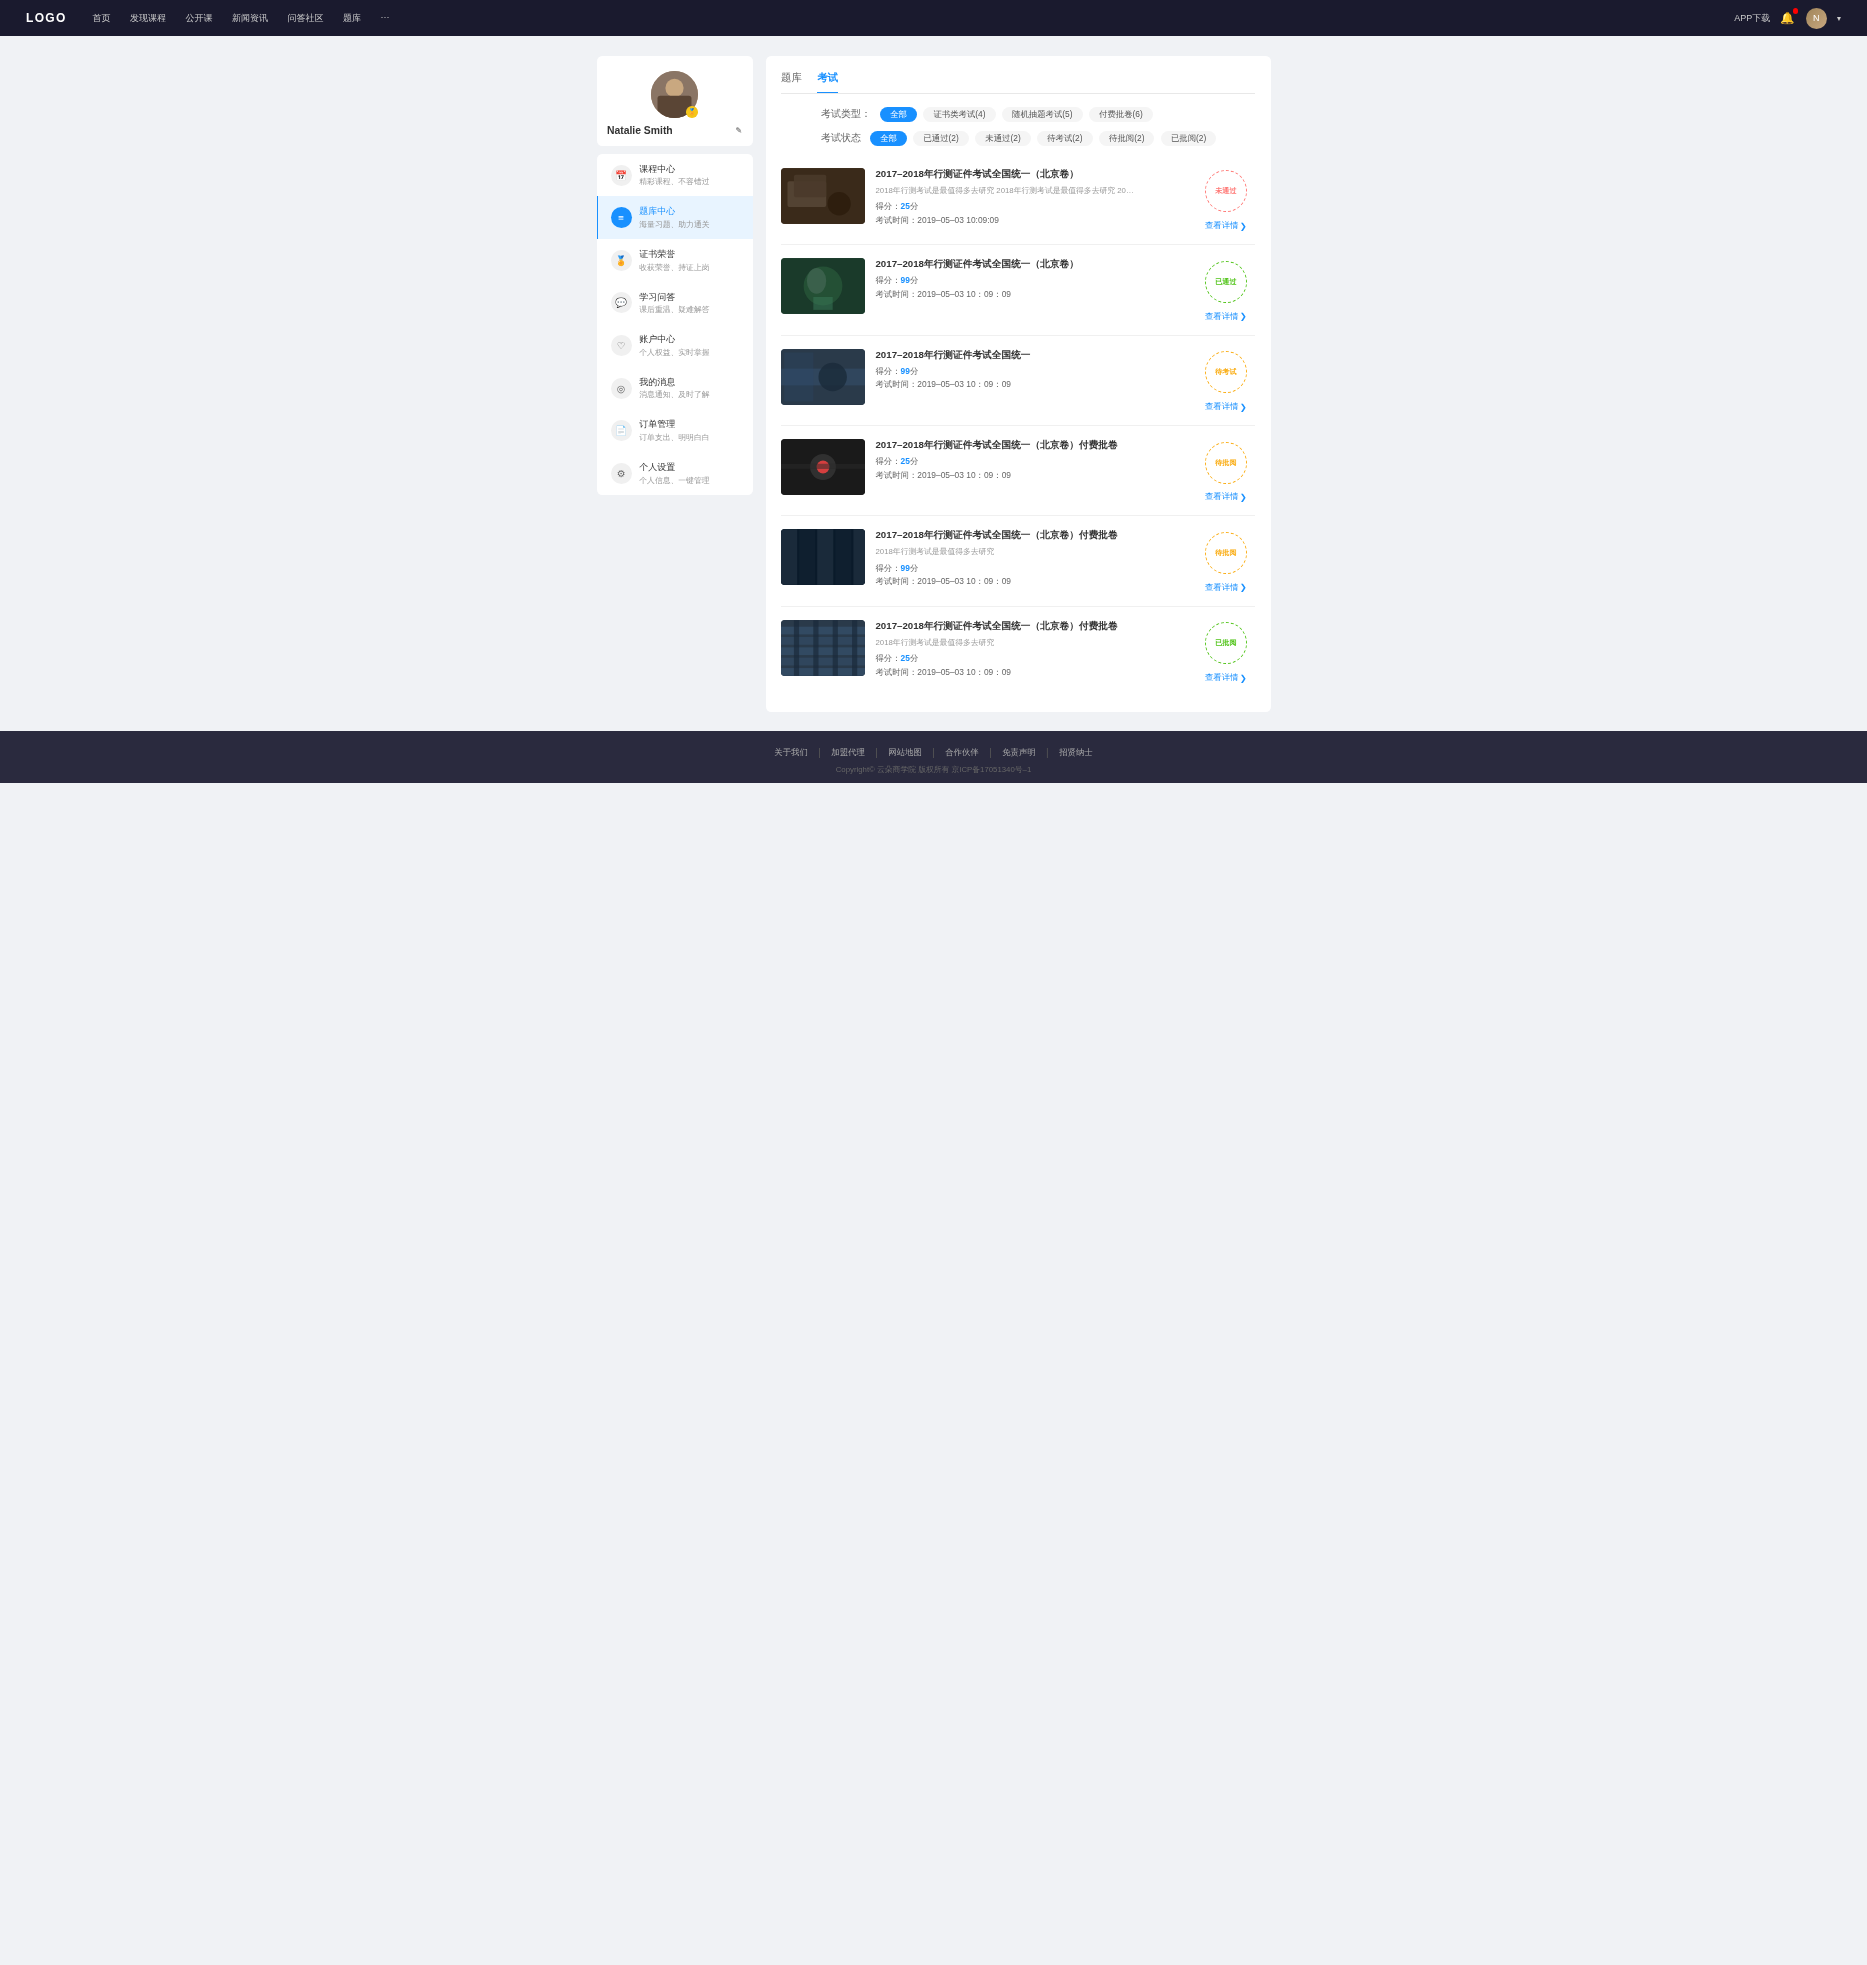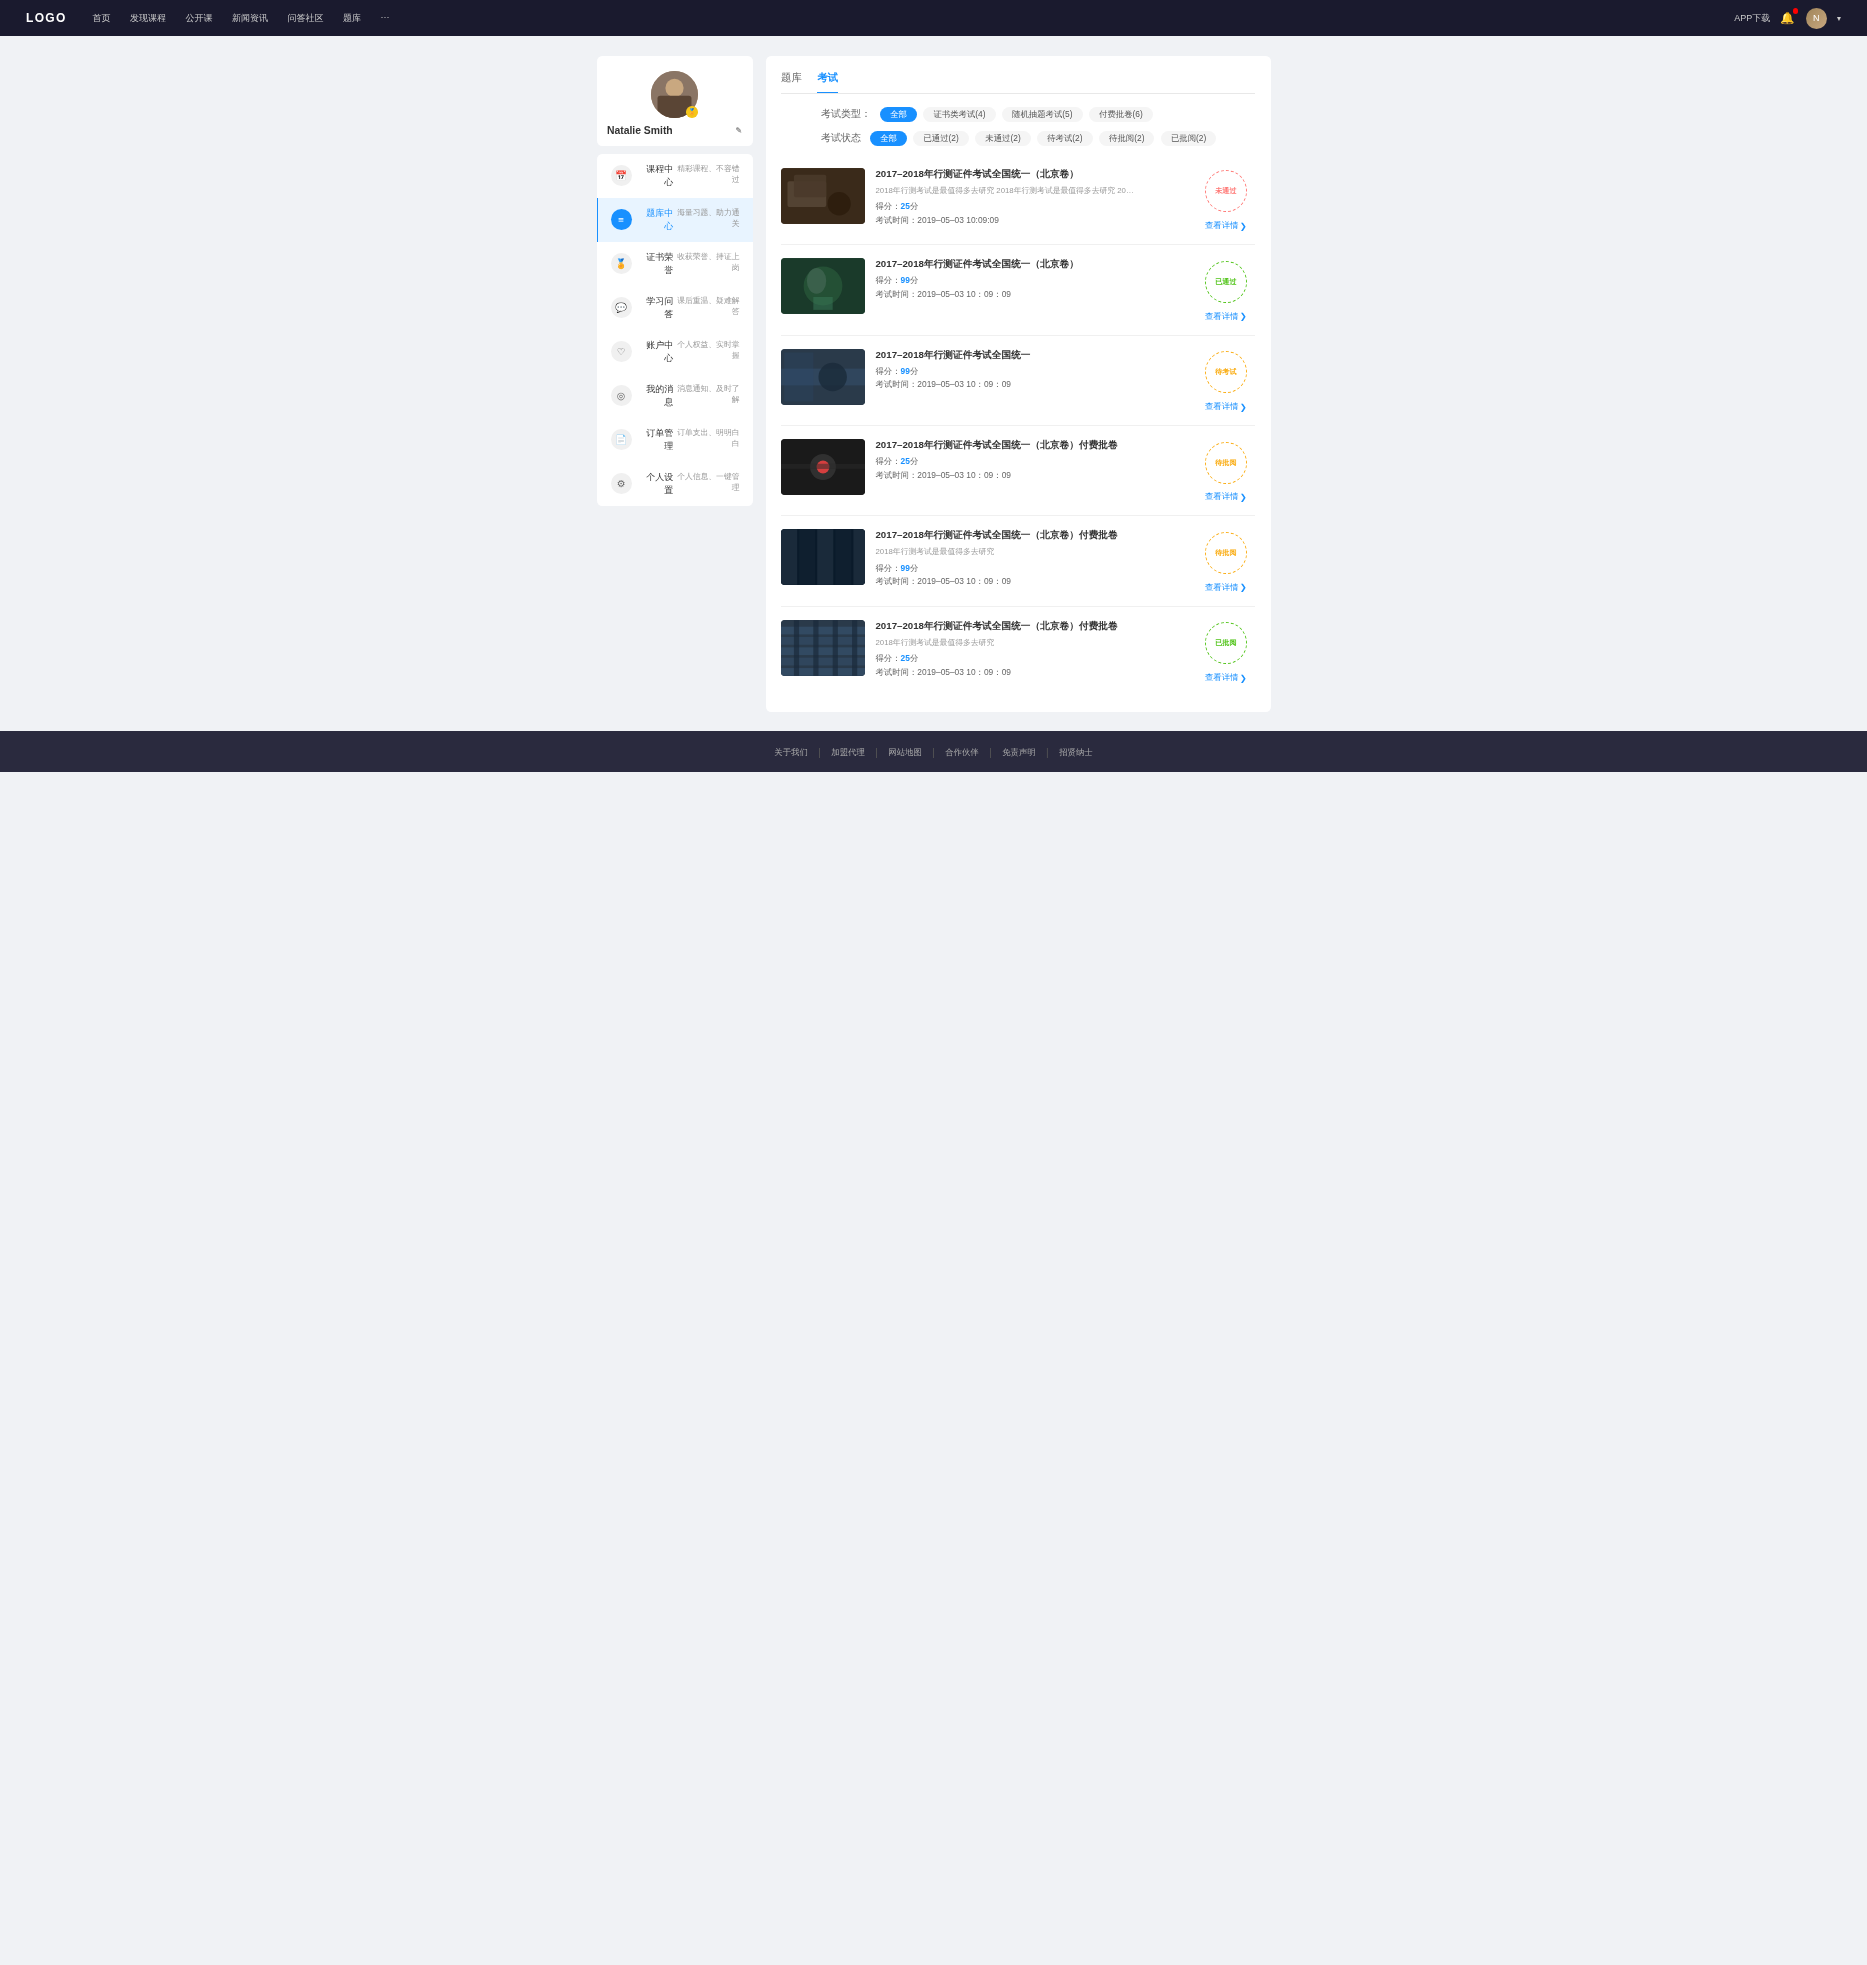--- a/index.html
+++ b/index.html
@@ -160,21 +160,21 @@
       flex-shrink: 0;
     }
     .menu-item.active .menu-icon {
       background: #1890ff;
       color: white;
     }
     .menu-item:not(.active) .menu-icon {
       background: #f0f0f0;
       color: #666;
     }
-    .menu-text { display: flex; flex-direction: row; text-align: right; }
+    .menu-text { display: flex; flex-direction: column; }
     .menu-label {
       font-size: 9px;
       font-weight: 500;
       color: #333;
     }
     .menu-item.active .menu-label { color: #1890ff; }
     .menu-sub {
       font-size: 7.8px;
       color: #999;
       margin-top: 0.6px;
@@ -680,14 +680,15 @@
     <a>加盟代理</a>
     <span class="sep">|</span>
     <a>网站地图</a>
     <span class="sep">|</span>
     <a>合作伙伴</a>
     <span class="sep">|</span>
     <a>免责声明</a>
     <span class="sep">|</span>
     <a>招贤纳士</a>
   </div>
+  <div class="footer-copy">Copyright©  云朵商学院  版权所有    京ICP备17051340号–1</div>
 </footer>
 
 
 </body></html>

